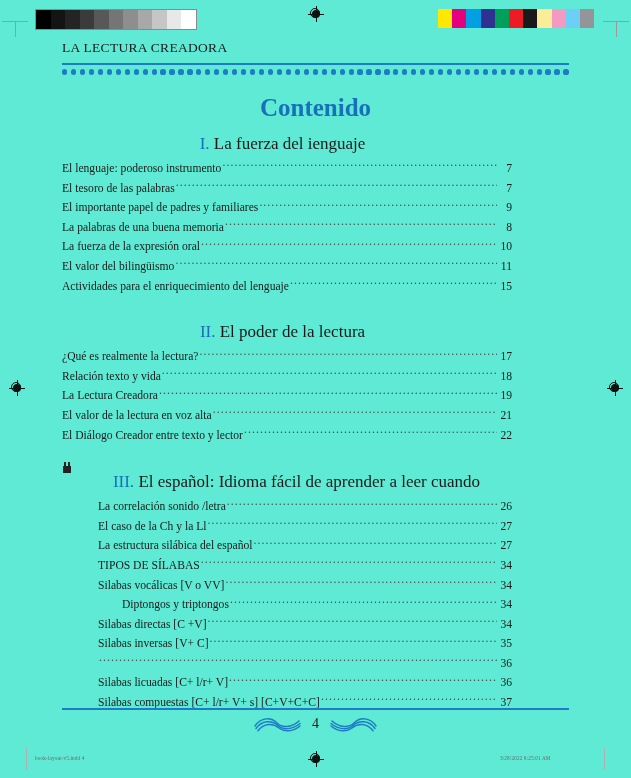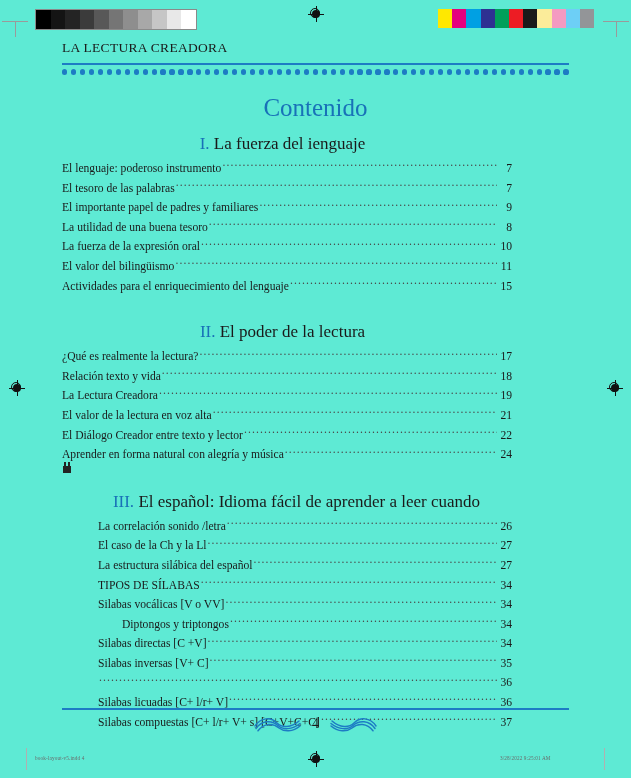--- a/index.html
+++ b/index.html
@@ -140,20 +140,21 @@
   
   .contenido {
     position: absolute;
     left: 0;
     top: 94px;
     width: 631px;
     text-align: center;
     font-size: 25px;
     color: #1871b8;
     font-family: "Liberation Serif", serif;
+    font-weight: bold;
   }
 
   
   .toc {
     position: absolute;
     left: 0;
     top: 130px;
     width: 565px;
   }
   .section-title {
@@ -409,21 +410,21 @@
           <span class="label">El tesoro de las palabras</span>
           <span class="leader"></span>
           <span class="page">7</span>
         </div>
         <div class="entry">
           <span class="label">El importante papel de padres y familiares</span>
           <span class="leader"></span>
           <span class="page">9</span>
         </div>
         <div class="entry">
-          <span class="label">La utilidad de una buena tesoro</span>
+          <span class="label">La palabras de una buena memoria</span>
           <span class="leader"></span>
           <span class="page">8</span>
         </div>
         <div class="entry">
           <span class="label">La fuerza de la expresión oral</span>
           <span class="leader"></span>
           <span class="page">10</span>
         </div>
         <div class="entry">
           <span class="label">El valor del bilingüismo</span>
@@ -455,25 +456,20 @@
         </div>
         <div class="entry">
           <span class="label">El valor de la lectura en voz alta</span>
           <span class="leader"></span>
           <span class="page">21</span>
         </div>
         <div class="entry">
           <span class="label">El Diálogo Creador entre texto y lector</span>
           <span class="leader"></span>
           <span class="page">22</span>
-        </div>
-        <div class="entry">
-          <span class="label">Aprender en forma natural con alegría y música</span>
-          <span class="leader"></span>
-          <span class="page">24</span>
         </div>
       </div>
       <div class="section-title sec-3 wide"><span class="num">III.</span><span> El español: Idioma fácil de aprender a leer cuando</span></div>
       <div class="entries indented">
         <div class="entry">
           <span class="label">La correlación sonido /letra</span>
           <span class="leader"></span>
           <span class="page">26</span>
         </div>
         <div class="entry">

